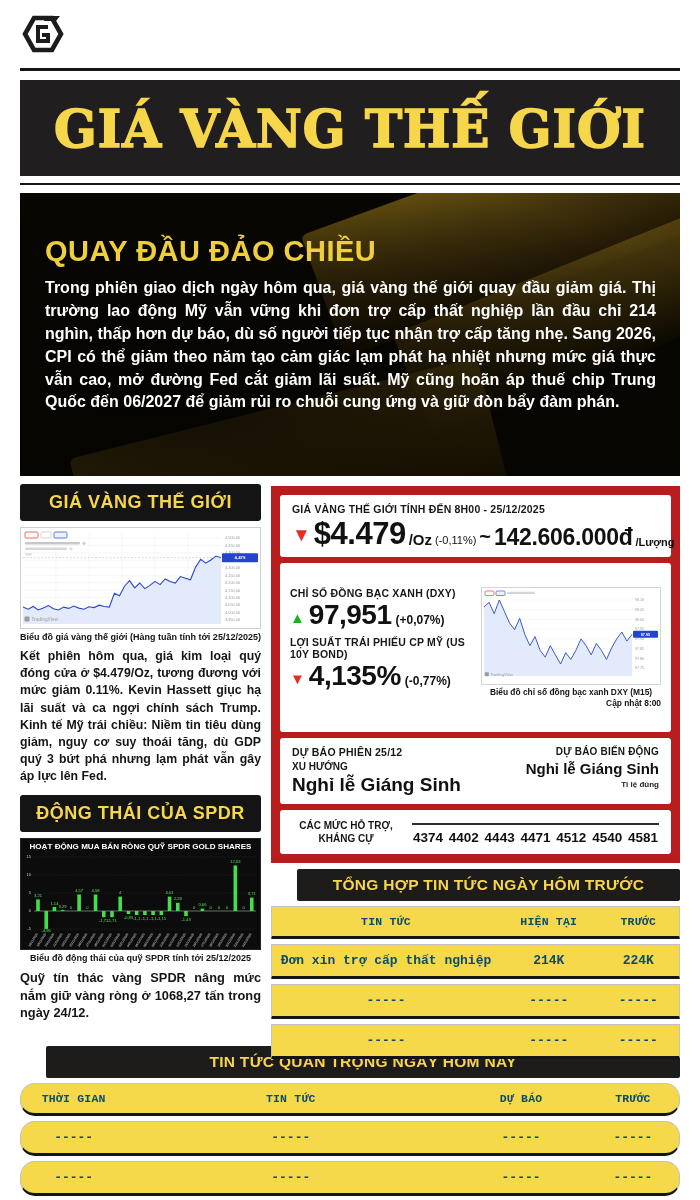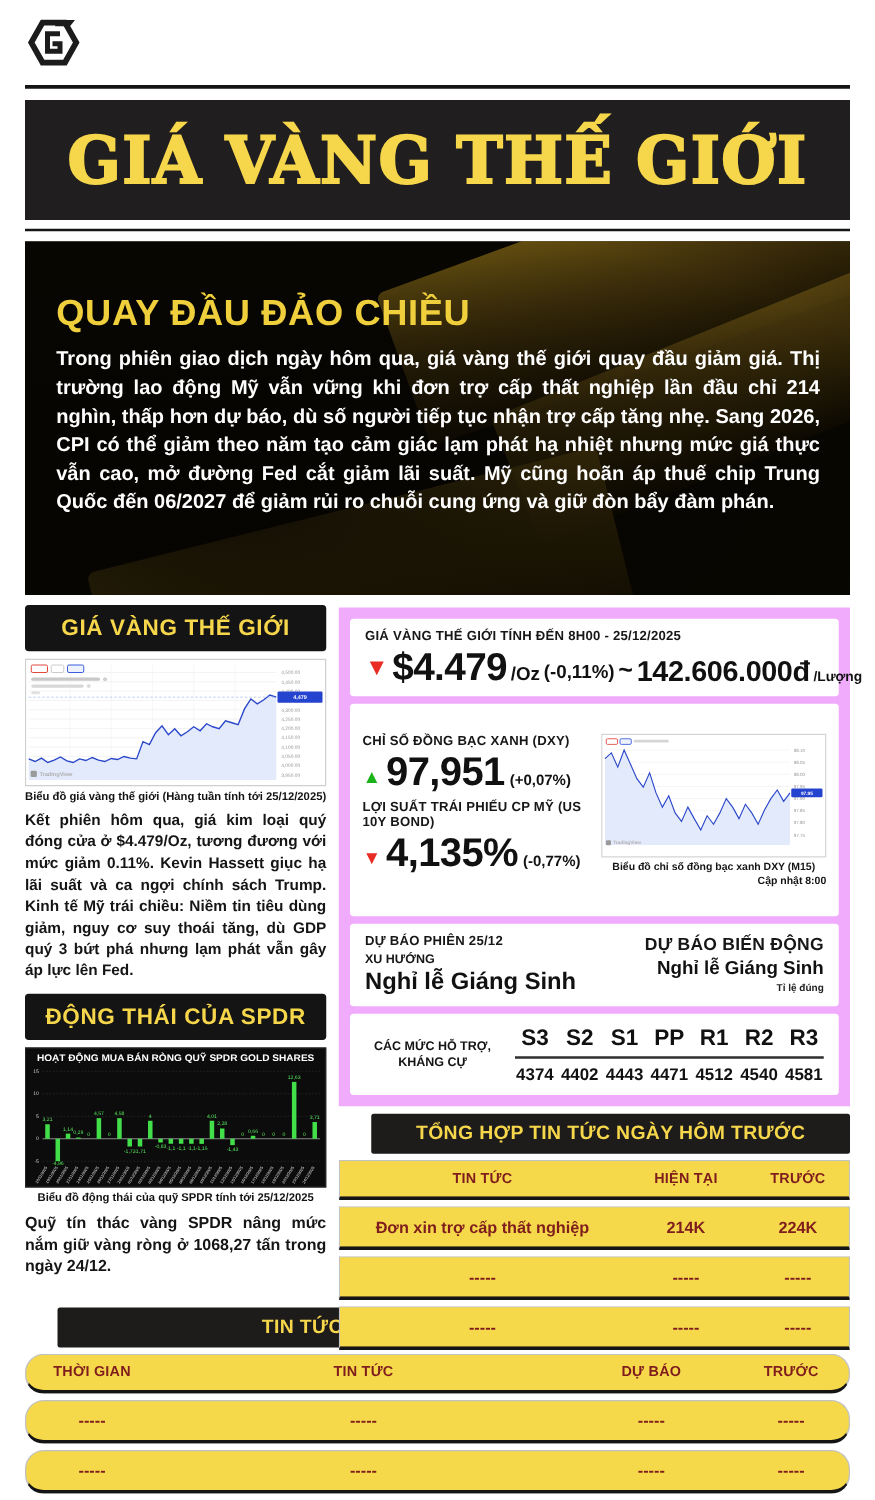--- a/index.html
+++ b/index.html
@@ -44,63 +44,63 @@
   .pill { background:#141414; color:#f6d64b; font-size:18px; font-weight:bold; text-align:center;
           padding:8px 0; border-radius:3px; letter-spacing:.5px; }
   .chart-card { margin-top:6px; border:1px solid #cfcfcf; background:#fff; }
   .chart-card.dark { background:#0c0c0c; border:1px solid #242424; }
   .chart-card svg { display:block; }
   .cap { font-size:9px; font-weight:bold; color:#121212; text-align:center; margin-top:3px; }
   .body-sm { margin-top:6px; font-size:12.3px; font-weight:bold; color:#151515; line-height:1.4; text-align:justify; }
   .mt8 { margin-top:9px; }
 
   
-  .ypanel { background:#f0abfc; padding:9px; display:flex; flex-direction:column; gap:6px; }
+  .ypanel { background:#b91c1c; padding:9px; display:flex; flex-direction:column; gap:6px; }
   .wbox { background:#fff; border-radius:3px; padding:8px 12px; }
   .lbl { font-size:10.5px; font-weight:bold; color:#171717; letter-spacing:.2px; }
   .price-row { display:flex; align-items:flex-end; gap:3px; margin-top:3px; white-space:nowrap; }
   .tri-down { color:#e82c23; font-size:19px; line-height:1; margin-bottom:5px; }
   .tri-up { color:#19b419; font-size:15px; line-height:1; margin-bottom:4px; }
   .tri-down-sm { color:#e82c23; font-size:15px; line-height:1; margin-bottom:4px; }
   .usd { font-size:31px; font-weight:bold; letter-spacing:-.5px; color:#111; line-height:1; }
   .unit { font-size:15px; font-weight:bold; color:#111; margin-bottom:1px; }
-  .chg { font-size:15px; font-weight:bold; color:#111; margin-bottom:3px; }
+  .chg { font-size:11px; font-weight:normal; color:#111; margin-bottom:3px; }
   .tilde { font-size:20px; font-weight:bold; color:#111; margin-bottom:1px; }
   .vnd { font-size:23px; font-weight:bold; letter-spacing:-.3px; color:#111; line-height:1; }
   .unit-sm { font-size:11px; font-weight:bold; color:#111; margin-bottom:1px; }
 
   .ind-grid { display:grid; grid-template-columns:1fr 180px; gap:6px; padding:24px 10px; }
   .ind-val-row { display:flex; align-items:flex-end; gap:4px; margin-top:2px; white-space:nowrap; }
-  .ind-val { font-size:32px; font-weight:bold; letter-spacing:-.5px; color:#111; line-height:1; }
+  .ind-val { font-size:28px; font-weight:bold; letter-spacing:-.5px; color:#111; line-height:1; }
   .ind-chg { font-size:12px; font-weight:bold; color:#111; margin-bottom:2px; }
   .dxy-chart-wrap { border:1px solid #d5d5d5; }
   .cap-xs { font-size:8.4px; font-weight:bold; color:#141414; text-align:center; margin-top:2px; }
   .cap-right { font-size:8.4px; font-weight:bold; color:#141414; text-align:right; margin-top:1px; }
 
   .fc-box { display:flex; justify-content:space-between; align-items:flex-start; }
   .fc-l .lbl2 { font-size:10px; font-weight:bold; color:#171717; margin-top:3px; }
   .fc-val { font-size:19px; font-weight:bold; color:#111; margin-top:2px; }
   .fc-r { text-align:right; }
-  .fc-r .lbl { font-size:14px; }
+  .fc-r .lbl { font-size:10px; }
   .fc-val-sm { font-size:15px; font-weight:bold; color:#111; margin-top:3px; }
   .fc-acc { font-size:8px; font-weight:bold; color:#222; margin-top:3px; }
 
   .lv-box { display:flex; align-items:center; gap:8px; padding:9px 10px; }
   .lv-label { width:112px; text-align:center; font-size:10px; font-weight:bold; color:#141414; line-height:1.3; }
   .lv-table { flex:1; }
   .lv-row { display:grid; grid-template-columns:repeat(7,1fr); text-align:center; }
   .lv-name { font-size:18px; font-weight:bold; color:#111; }
   .lv-div { height:2px; background:#2f2f2f; margin:4px 2px 5px 2px; }
   .lv-val { font-size:13.5px; font-weight:bold; color:#111; }
 
   
   .blk-header { background:#1d1c1b; color:#f6d64b; font-size:15.5px; font-weight:bold; text-align:center;
                 padding:7px 0; border-radius:2px; letter-spacing:.3px; margin-top:6px;margin-left:26px; }
   .trow { background:#f5d94b; border:1px solid #c2c2c2; border-bottom:3px solid #141414; margin-top:5px;
-          display:grid; align-items:center; color:#7f1d1d; font-weight:bold; border-radius:1px; }
+          display:grid; align-items:center; color:#0c4a6e; font-weight:bold; border-radius:1px;font-family:Liberation Mono, monospace; }
   .trow .tcell { text-align:center; font-size:13px; padding:8px 2px; }
   .trow.thead .tcell { font-size:11.5px; letter-spacing:.2px; }
   .g3 { grid-template-columns:56% 24% 20%; }
   .g4 { grid-template-columns:16% 50% 20% 14%;border-radius:15px; }
   .today { margin-top:10px; }
 </style>
 </head>
 <body>
 
 <div class="page">
@@ -361,29 +361,20 @@
               <div class="fc-acc">Tỉ lệ đúng</div>
             </div>
           </div>
 
           <div class="wbox lv-box">
             <div class="lv-label">
               <div>CÁC MỨC HỖ TRỢ,</div>
               <div>KHÁNG CỰ</div>
             </div>
             <div class="lv-table">
-              <div class="lv-row" id="lv-names">
-                  <div class="lv-name">S3</div>
-                  <div class="lv-name">S2</div>
-                  <div class="lv-name">S1</div>
-                  <div class="lv-name">PP</div>
-                  <div class="lv-name">R1</div>
-                  <div class="lv-name">R2</div>
-                  <div class="lv-name">R3</div>
-                </div>
               <div class="lv-div"></div>
               <div class="lv-row" id="lv-vals">
                   <div class="lv-val">4374</div>
                   <div class="lv-val">4402</div>
                   <div class="lv-val">4443</div>
                   <div class="lv-val">4471</div>
                   <div class="lv-val">4512</div>
                   <div class="lv-val">4540</div>
                   <div class="lv-val">4581</div>
                 </div>

